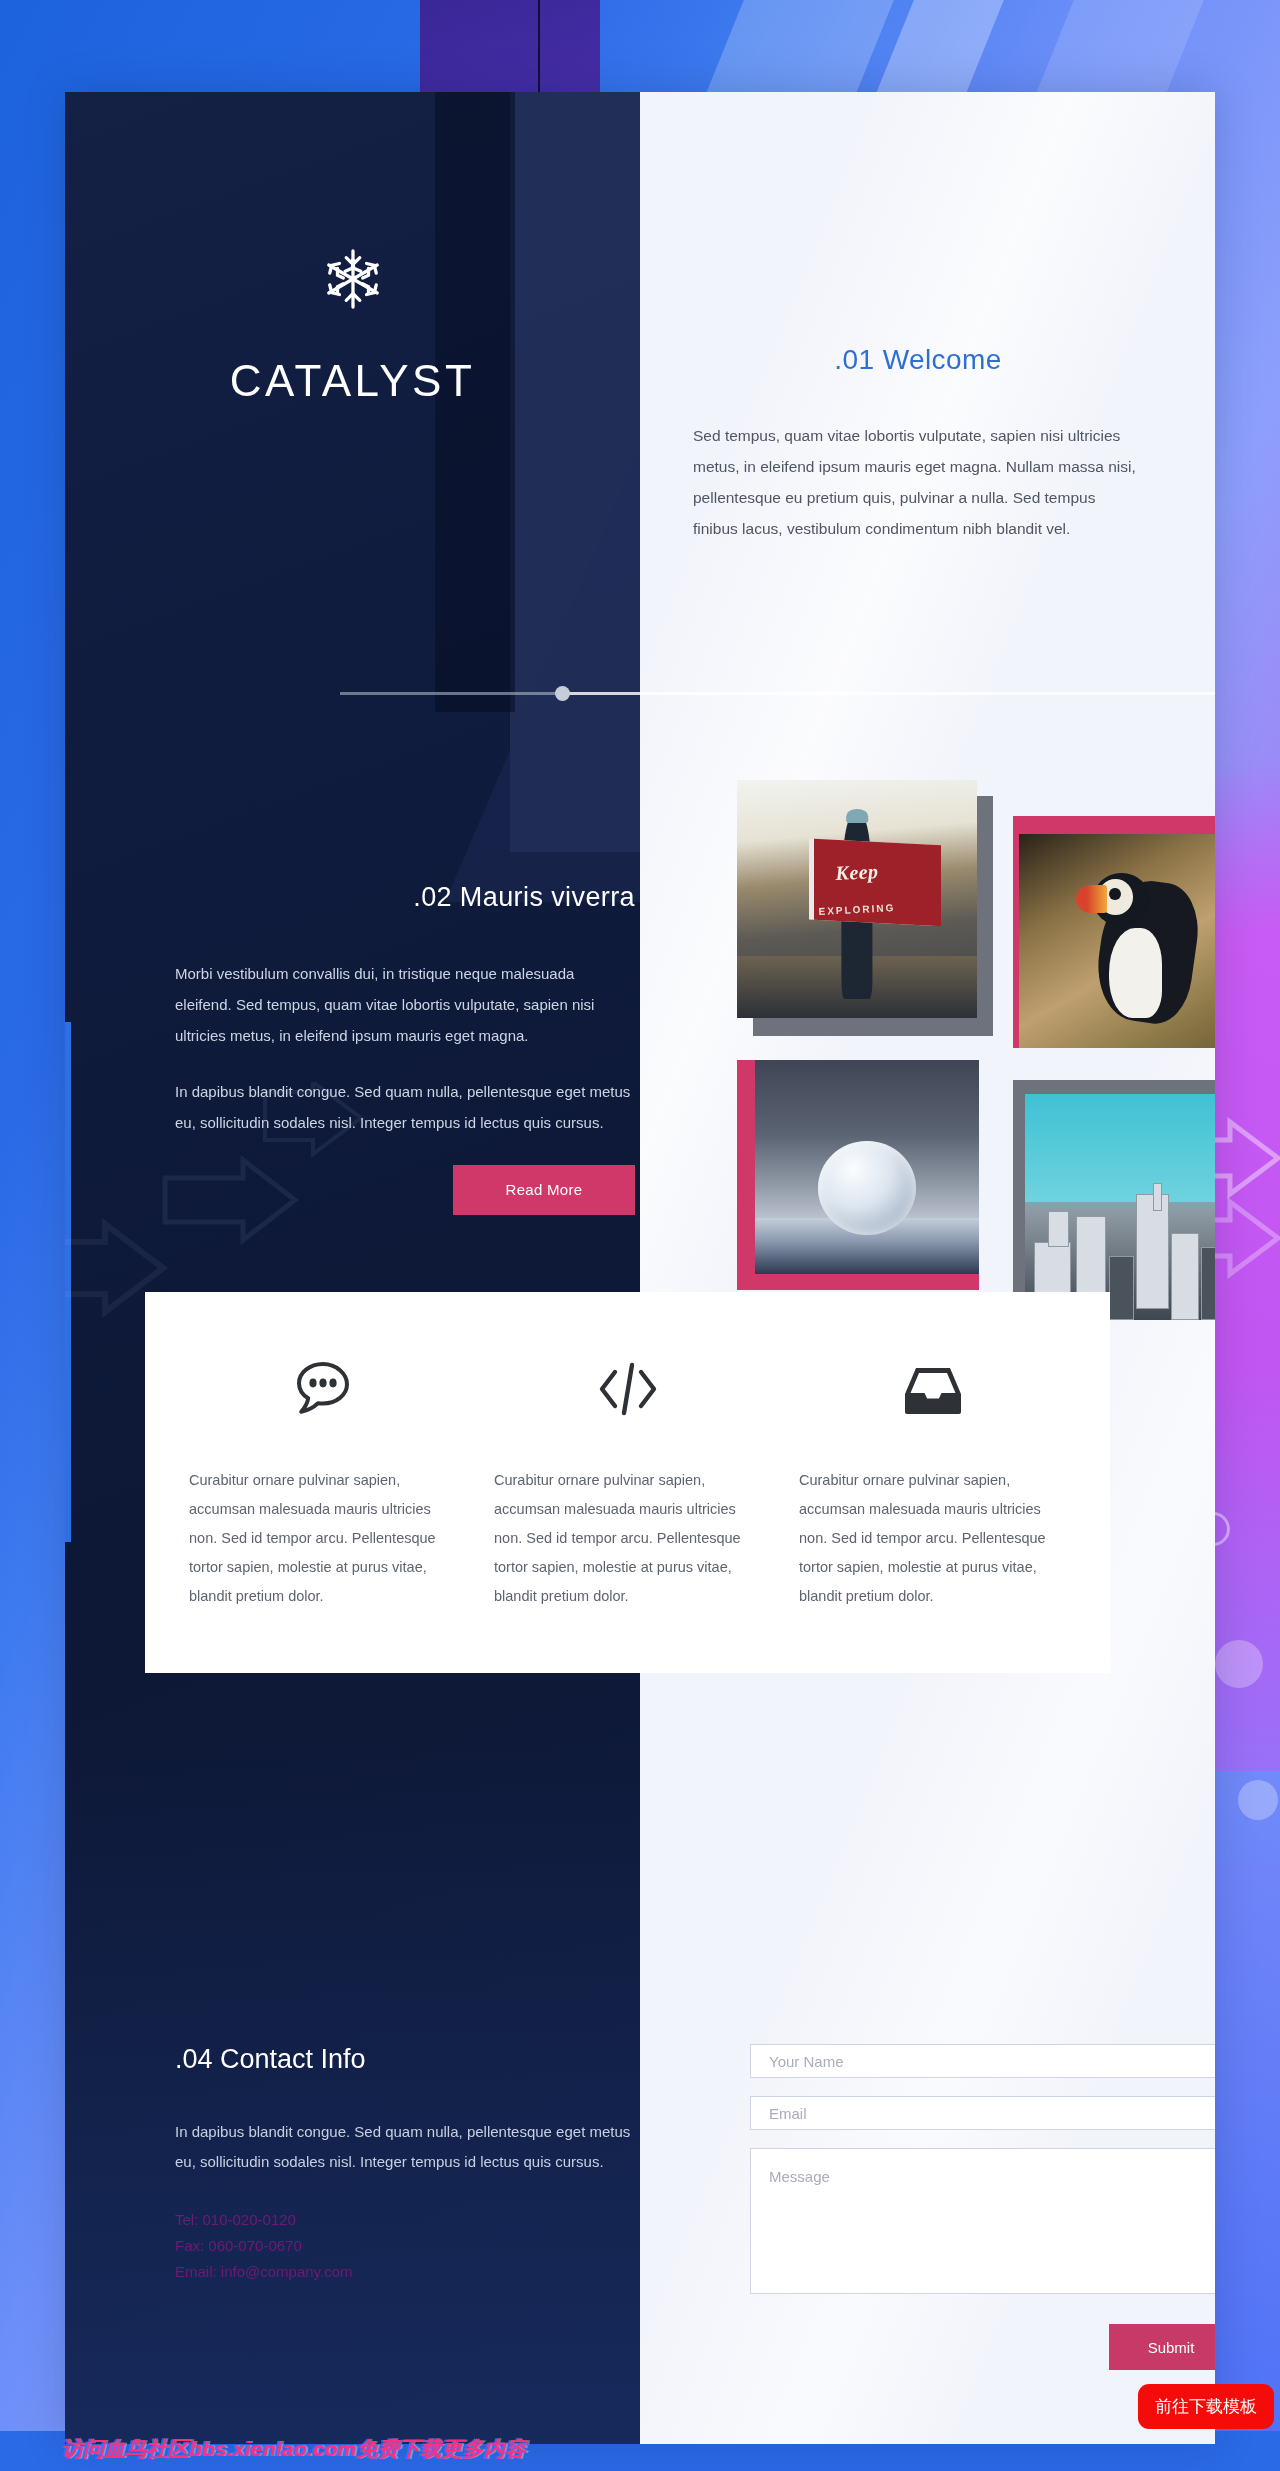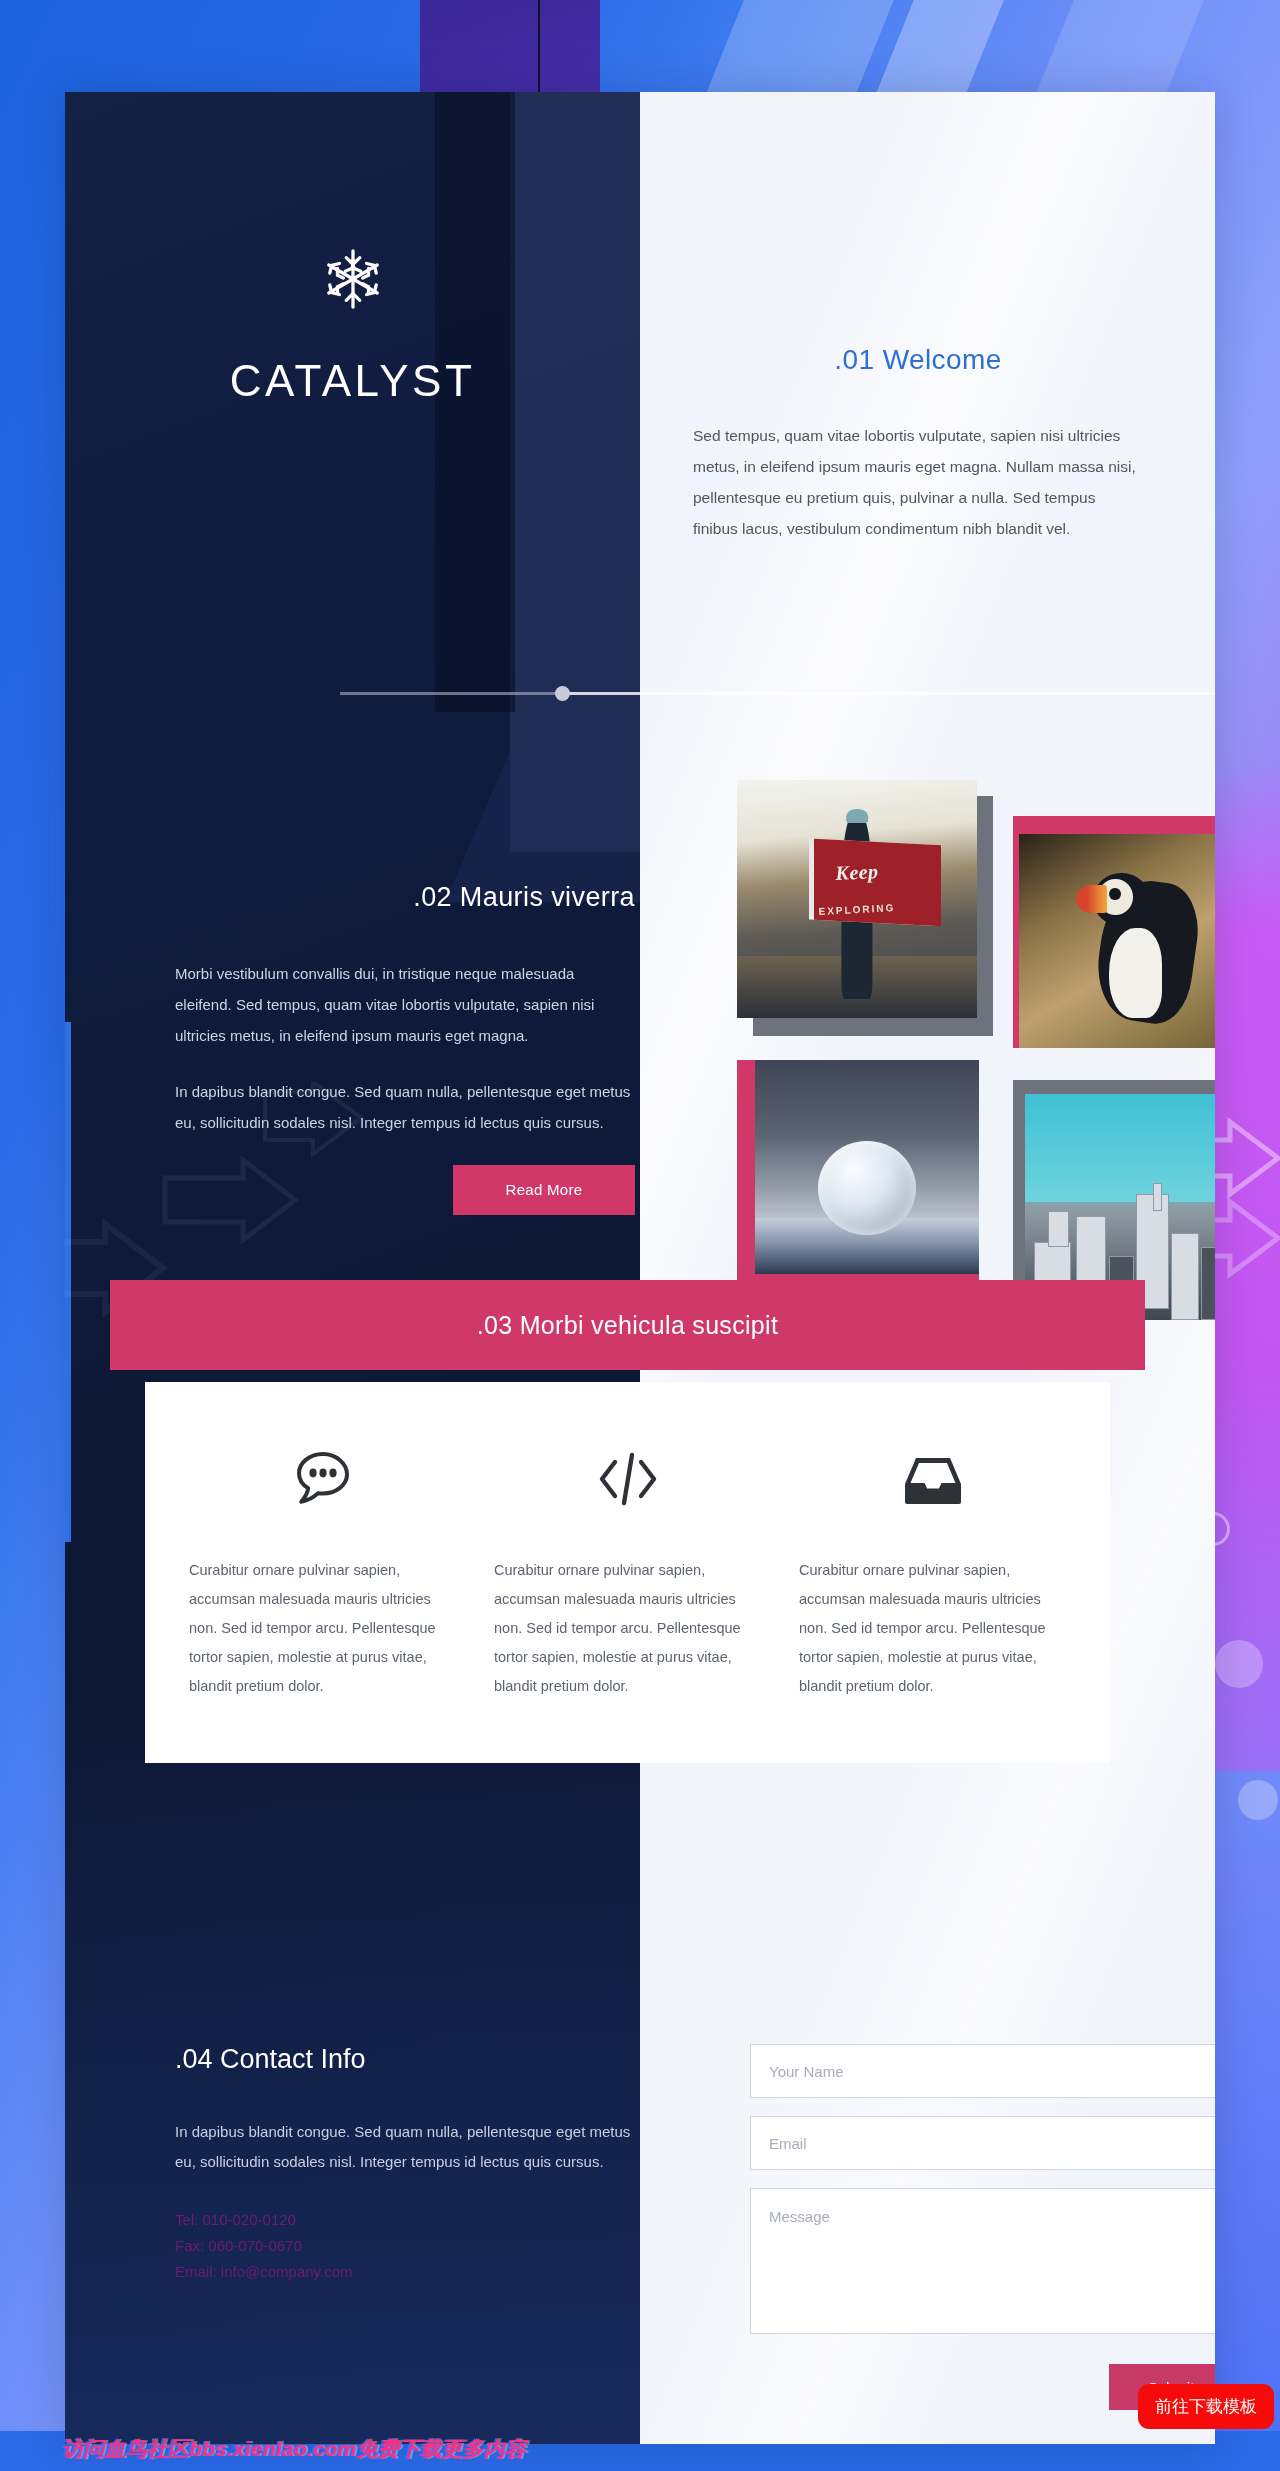--- a/index.html
+++ b/index.html
@@ -281,21 +281,21 @@
   .sec04 p.lead { color: #c8d0e0; font-size: 15px; line-height: 2.0; font-weight: 300; margin-bottom: 30px; }
   .sec04 ul { list-style: none; }
   .sec04 li { color: #701a75; font-size: 15px; line-height: 1.74; font-weight: 300; }
 
   .form { position: absolute; left: 685px; top: 1952px; width: 483px; z-index: 4; }
   .form input, .form textarea {
     width: 100%; background: #ffffff; border: 1px solid #cfd5e2;
     font-family: inherit; font-size: 15px; color: #3c434f;
     padding: 0 18px; outline: none;
   }
-  .form input { height: 54px; margin-bottom: 18px; }
+  .form input { height: 34px; margin-bottom: 18px; }
   .form textarea { height: 146px; padding: 16px 18px; resize: none; line-height: 1.6; }
   .form input::placeholder, .form textarea::placeholder { color: #a7adb9; }
   .btn-submit {
     display: block; margin: 26px 0 0 auto;
     width: 124px; height: 46px; background: #c73a67; color: #fff;
     border: none; font-family: inherit; font-size: 15px; cursor: pointer;
   }
 
   
   .cta-float {
@@ -454,23 +454,20 @@
             <i style="left:10%; bottom:52%; width:9%;  height:26%;"></i>
             <i style="left:55%; bottom:78%; width:4%;  height:20%;"></i>
           </div>
         </div>
       </div>
     </div>
 
   </div>
 
   <div class="sec03">
-    <div class="sec03-head">
-      <h2>.03 Morbi vehicula suscipit</h2>
-    </div>
     <div class="sec03-body">
 
       <div class="feature">
         <div class="feature-icon">
           <svg width="74" height="74" viewBox="0 0 74 74" fill="none">
             <path d="M37 12c-13.3 0-24 8.6-24 19.2 0 6.1 3.6 11.6 9.2 15.1-.6 4.3-3.3 9.3-7 13.5 6.5-1.3 12.8-4.6 16.8-8.6 1.6.2 3.3.3 5 .3 13.3 0 24-8.6 24-19.2S50.3 12 37 12z" stroke="#2e3236" stroke-width="4" stroke-linejoin="round"></path>
             <ellipse cx="27" cy="31" rx="3.6" ry="4.4" fill="#2e3236"></ellipse>
             <ellipse cx="37" cy="31" rx="3.6" ry="4.4" fill="#2e3236"></ellipse>
             <ellipse cx="47" cy="31" rx="3.6" ry="4.4" fill="#2e3236"></ellipse>
           </svg>

